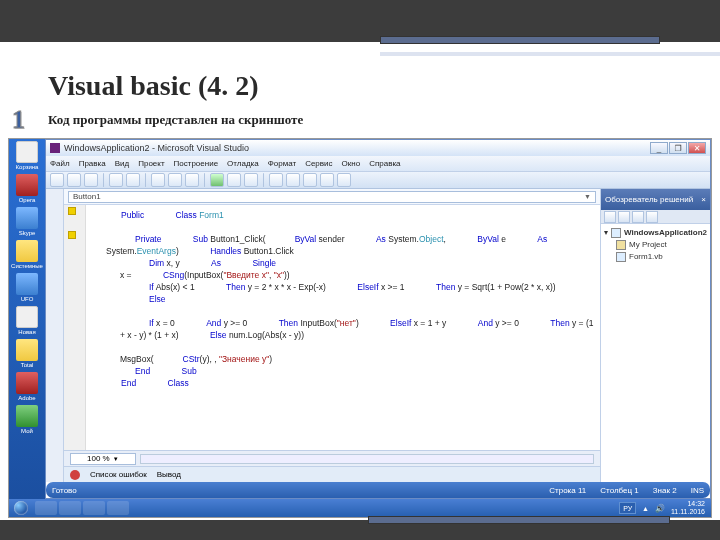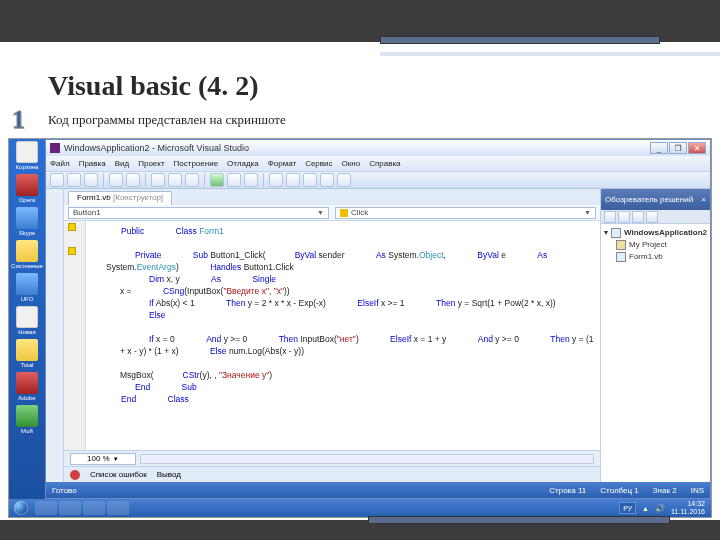--- a/index.html
+++ b/index.html
@@ -6,21 +6,21 @@
 body { width: 720px; height: 540px; background: #fff; overflow: hidden; position: relative; }
 
 
 .slide-bars { position: absolute; top: 0; left: 0; right: 0; }
 .bar-dark { height: 42px; background: #3c3c3c; }
 .bar-accent { position: absolute; top: 36px; right: 60px; width: 280px; height: 8px; background: #5b6c8f; border: 1px solid #333; }
 .bar-accent2 { position: absolute; top: 52px; right: 0; width: 340px; height: 4px; background: #dde3f0; }
 
 .slide-title { position: absolute; top: 70px; left: 48px; font-family: Georgia, 'Times New Roman', serif; font-size: 28px; font-weight: bold; color: #2a2a2a; }
 .slide-number { position: absolute; top: 105px; left: 12px; font-family: Georgia, serif; font-size: 26px; font-weight: bold; color: #3a5f9f; -webkit-text-stroke: 1px #888; text-shadow: 1px 1px 0 #ccc; }
-.slide-sub { position: absolute; top: 112px; left: 48px; font-family: Georgia, serif; font-size: 13px; font-weight: normal; color: #222; }
+.slide-sub { position: absolute; top: 112px; left: 48px; font-family: Georgia, serif; font-size: 13px; font-weight: bold; color: #222; }
 
 
 .shot { position: absolute; top: 138px; left: 8px; right: 8px; bottom: 22px; border: 1px solid #999; background: #3b82f6; display: flex; flex-direction: column; font-family: 'Segoe UI', Tahoma, sans-serif; font-size: 9px; }
 
 
 .desktop-col { position: absolute; top: 0; left: 0; width: 36px; bottom: 18px; background: linear-gradient(#2a6fd4, #1b4fa0); display: flex; flex-direction: column; align-items: center; padding-top: 2px; gap: 4px; }
 .di { width: 28px; display: flex; flex-direction: column; align-items: center; color: #fff; font-size: 6px; text-align: center; }
 .di .ico { width: 22px; height: 22px; border-radius: 2px; margin-bottom: 1px; }
 .c-yel { background: linear-gradient(#ffe680, #f0c840); }
 .c-blu { background: linear-gradient(#7db8ff, #3b7fd0); }
@@ -63,21 +63,21 @@
 .pb { width:12px; height:12px; background:linear-gradient(#fff,#d8e4f4); border:1px solid #b0c4e0; }
 .tree { flex:1; background:#fff; padding:3px; line-height:12px; color:#333; }
 .tree .node { display:flex; align-items:center; gap:3px; }
 .tree .nico { width:10px; height:10px; border:1px solid #888; background:#ddeeff; }
 .tree .ind1 { padding-left:12px; }
 
 .vs-bot { height:16px; background:#e8eef8; border-top:1px solid #c0d0e8; display:flex; align-items:center; padding:0 6px; gap:4px; font-size:8px; }
 .zoom-sel { border:1px solid #a8bedc; background:#fff; padding:0 16px; height:12px; display:flex; align-items:center; }
 .hsb { flex:1; height:10px; background:#eef; border:1px solid #bcd; }
 
-.vs-status { height:16px; background:linear-gradient(#4a7fd0,#2a5faf); color:#fff; display:flex; align-items:center; padding:0 6px; font-size:8px; gap:14px; }
+.vs-status { height:16px; background:linear-gradient(#4a7fd0,#2a5faf); color:#fff; display:flex; align-items:center; padding:0 6px; font-size:8px; gap:14px;border-radius:7px; }
 .vs-status .r { margin-left:auto; display:flex; gap:14px;justify-content:center; }
 
 
 .taskbar { position:absolute; left:0; right:0; bottom:0; height:18px; background:linear-gradient(#4a7fd4, #265fb0); display:flex; align-items:center; }
 .startb { width:24px; height:18px; display:flex; align-items:center; justify-content:center; }
 .orb { width:14px; height:14px; border-radius:50%; background:radial-gradient(circle at 30% 30%, #88ccff, #1a4fa0 70%); box-shadow:0 0 2px #fff inset; }
 .tbi { width:22px; height:14px; margin-left:2px; border-radius:2px; background:rgba(255,255,255,0.15); }
 .tray { margin-left:auto; display:flex; align-items:center; gap:6px; color:#fff; font-size:7px; padding-right:6px; }
 .lang { background:#2a5faf; border:1px solid #6090d0; padding:0 3px; height:12px; display:flex; align-items:center; }
 .clock { text-align:right; line-height:8px; }
@@ -181,36 +181,23 @@
       <div class="tb"></div>
       <div class="tb"></div>
       <div class="tb"></div>
       <div class="tb"></div>
     </div>
 
     <div class="vs-body">
       <div class="vs-left"></div>
 
       <div class="vs-main">
-        <div class="tabrow">
-          <div class="tab">
-            <span>Form1.vb</span>
-            <span style="color:#888;">[Конструктор]</span>
-          </div>
-        </div>
         <div class="navrow">
           <div class="combo">
               <span>Button1</span>
-              <span class="arr">▼</span>
-            </div>
-          <div class="combo">
-              <span style="display:flex;align-items:center;gap:3px;">
-                <span style="width:8px;height:8px;background:#f0c000;"></span>
-                <span>Click</span>
-              </span>
               <span class="arr">▼</span>
             </div>
         </div>
         <div class="editor">
           <div class="gut"></div>
           <div class="mark" style="top:2px;"></div>
           <div class="mark" style="top:26px;"></div>
           <div><span class="kw">Public</span> <span class="kw">Class</span> <span class="ty">Form1</span></div>
           <div>&nbsp;</div>
           <div style="padding-left:14px;"><span class="kw">Private</span> <span class="kw">Sub</span> <span>Button1_Click(</span><span class="kw">ByVal</span> <span>sender</span> <span class="kw">As</span> <span>System.</span><span class="ty">Object</span><span>,</span> <span class="kw">ByVal</span> <span>e</span> <span class="kw">As</span> <span>System.</span><span class="ty">EventArgs</span><span>)</span> <span class="kw">Handles</span> <span>Button1.Click</span></div>

